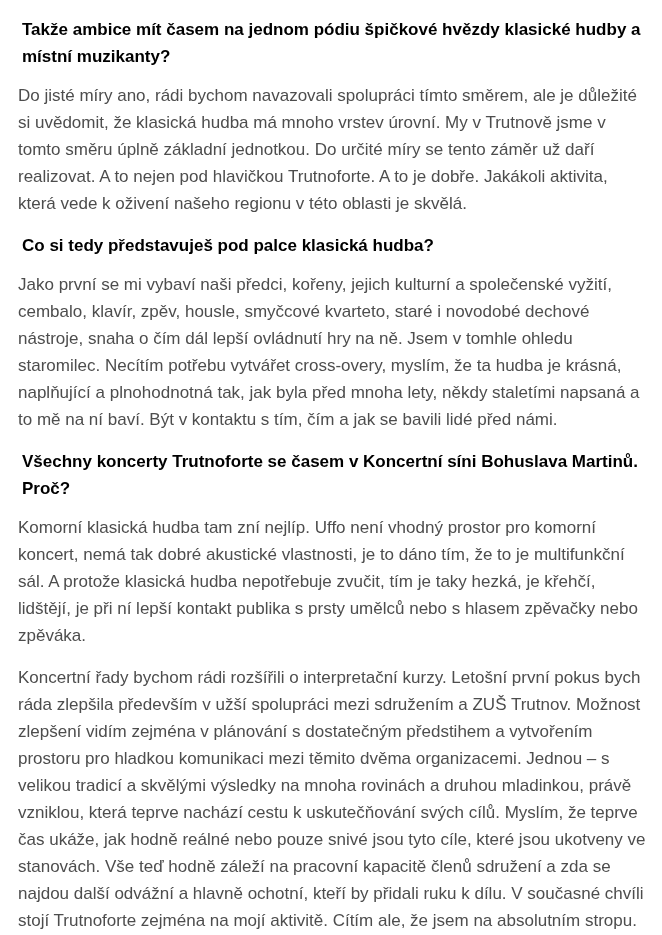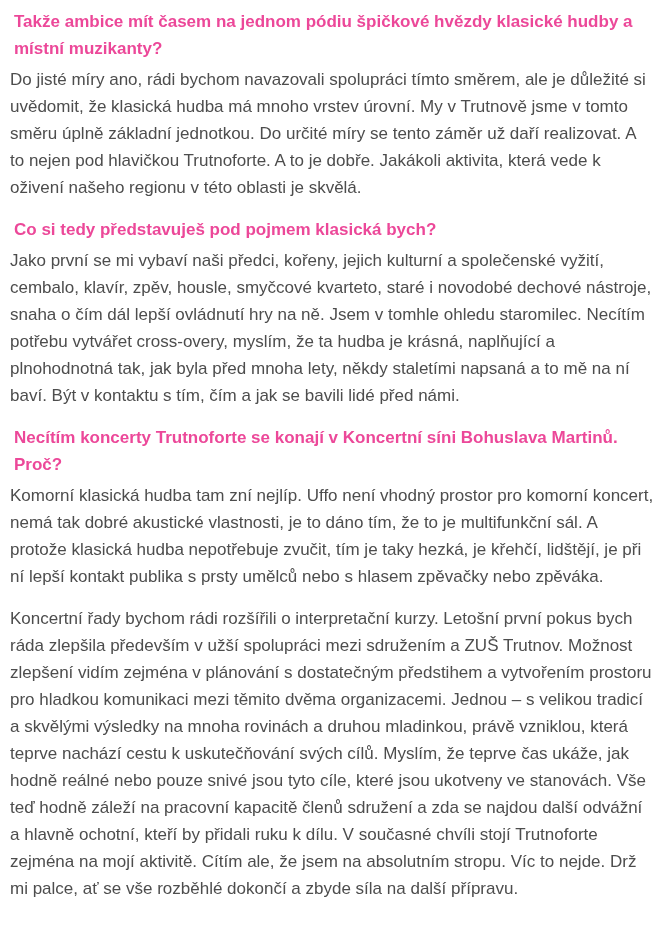--- a/index.html
+++ b/index.html
@@ -17,45 +17,45 @@
     color: #4d4d4d;
     background: #ffffff;
   }
   .qa-block {
     margin: 0 0 15px 0;
   }
   .qa-block:last-child {
     margin-bottom: 0;
   }
   .question {
-    margin: 4px;
+    margin: 12px;
     font-weight: bold;
-    color: #ec4899;
+    color: #000000;
   }
   .answer {
-    margin: 0;
+    margin: 8px;
   }
 </style>
 </head>
 <body>
 
 <main class="article">
 
   <section class="qa-block">
     <p class="question">Takže ambice mít časem na jednom pódiu špičkové hvězdy klasické hudby a místní muzikanty?</p>
     <p class="answer">Do jisté míry ano, rádi bychom navazovali spolupráci tímto směrem, ale je důležité si uvědomit, že klasická hudba má mnoho vrstev úrovní. My v Trutnově jsme v tomto směru úplně základní jednotkou. Do určité míry se tento záměr už daří realizovat. A to nejen pod hlavičkou Trutnoforte. A to je dobře. Jakákoli aktivita, která vede k oživení našeho regionu v této oblasti je skvělá.</p>
   </section>
 
   <section class="qa-block">
-    <p class="question">Co si tedy představuješ pod pojmem klasická bych?</p>
+    <p class="question">Co si tedy představuješ pod palce klasická hudba?</p>
     <p class="answer">Jako první se mi vybaví naši předci, kořeny, jejich kulturní a společenské vyžití, cembalo, klavír, zpěv, housle, smyčcové kvarteto, staré i novodobé dechové nástroje, snaha o čím dál lepší ovládnutí hry na ně. Jsem v tomhle ohledu staromilec. Necítím potřebu vytvářet cross-overy, myslím, že ta hudba je krásná, naplňující a plnohodnotná tak, jak byla před mnoha lety, někdy staletími napsaná a to mě na ní baví. Být v kontaktu s tím, čím a jak se bavili lidé před námi.</p>
   </section>
 
   <section class="qa-block">
-    <p class="question">Necítím koncerty Trutnoforte se konají v Koncertní síni Bohuslava Martinů. Proč?</p>
+    <p class="question">Všechny koncerty Trutnoforte se časem v Koncertní síni Bohuslava Martinů. Proč?</p>
     <p class="answer">Komorní klasická hudba tam zní nejlíp. Uffo není vhodný prostor pro komorní koncert, nemá tak dobré akustické vlastnosti, je to dáno tím, že to je multifunkční sál. A protože klasická hudba nepotřebuje zvučit, tím je taky hezká, je křehčí, lidštějí, je při ní lepší kontakt publika s prsty umělců nebo s hlasem zpěvačky nebo zpěváka.</p>
   </section>
 
   <section class="qa-block">
     <p class="answer">Koncertní řady bychom rádi rozšířili o interpretační kurzy. Letošní první pokus bych ráda zlepšila především v užší spolupráci mezi sdružením a ZUŠ Trutnov. Možnost zlepšení vidím zejména v plánování s dostatečným předstihem a vytvořením prostoru pro hladkou komunikaci mezi těmito dvěma organizacemi. Jednou – s velikou tradicí a skvělými výsledky na mnoha rovinách a druhou mladinkou, právě vzniklou, která teprve nachází cestu k uskutečňování svých cílů. Myslím, že teprve čas ukáže, jak hodně reálné nebo pouze snivé jsou tyto cíle, které jsou ukotveny ve stanovách. Vše teď hodně záleží na pracovní kapacitě členů sdružení a zda se najdou další odvážní a hlavně ochotní, kteří by přidali ruku k dílu. V současné chvíli stojí Trutnoforte zejména na mojí aktivitě. Cítím ale, že jsem na absolutním stropu. Víc to nejde. Drž mi palce, ať se vše rozběhlé dokončí a zbyde síla na další přípravu.</p>
   </section>
 
 </main>
 
 </body></html>

